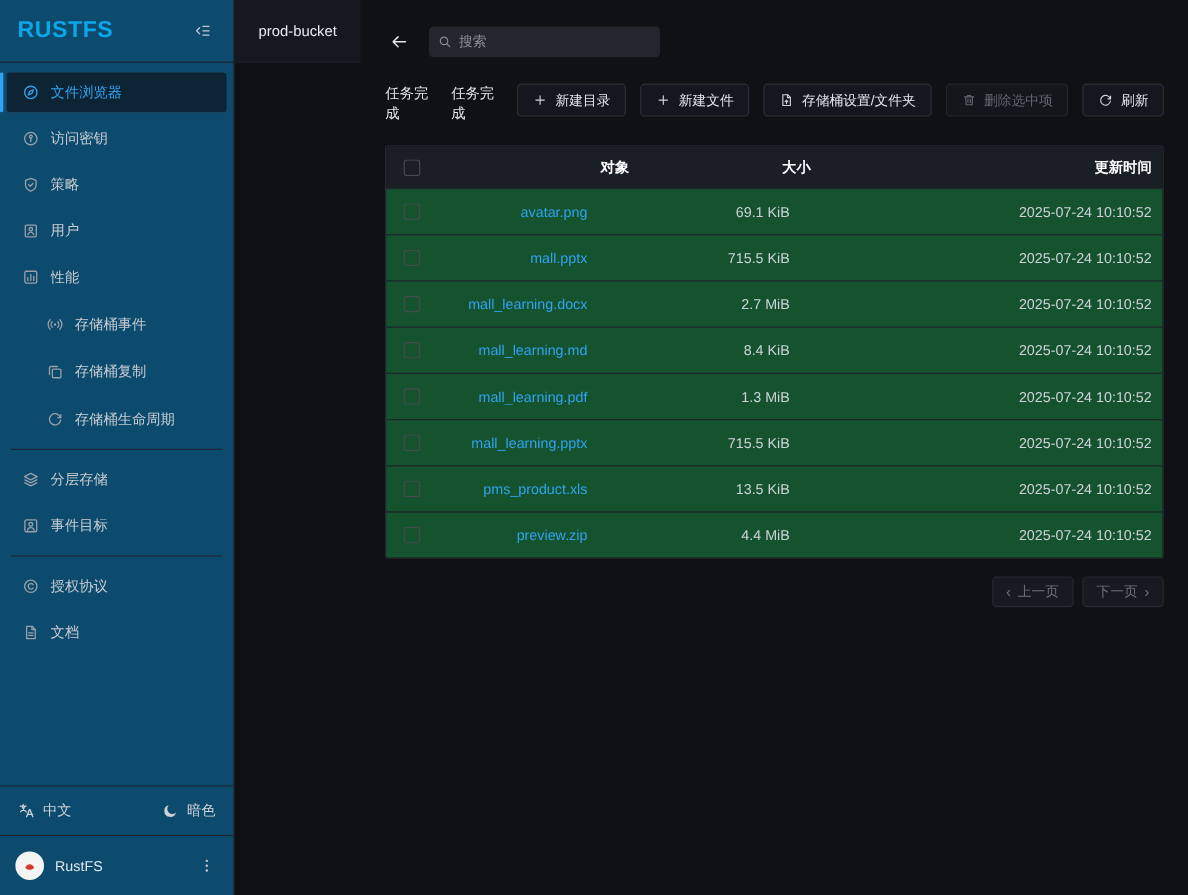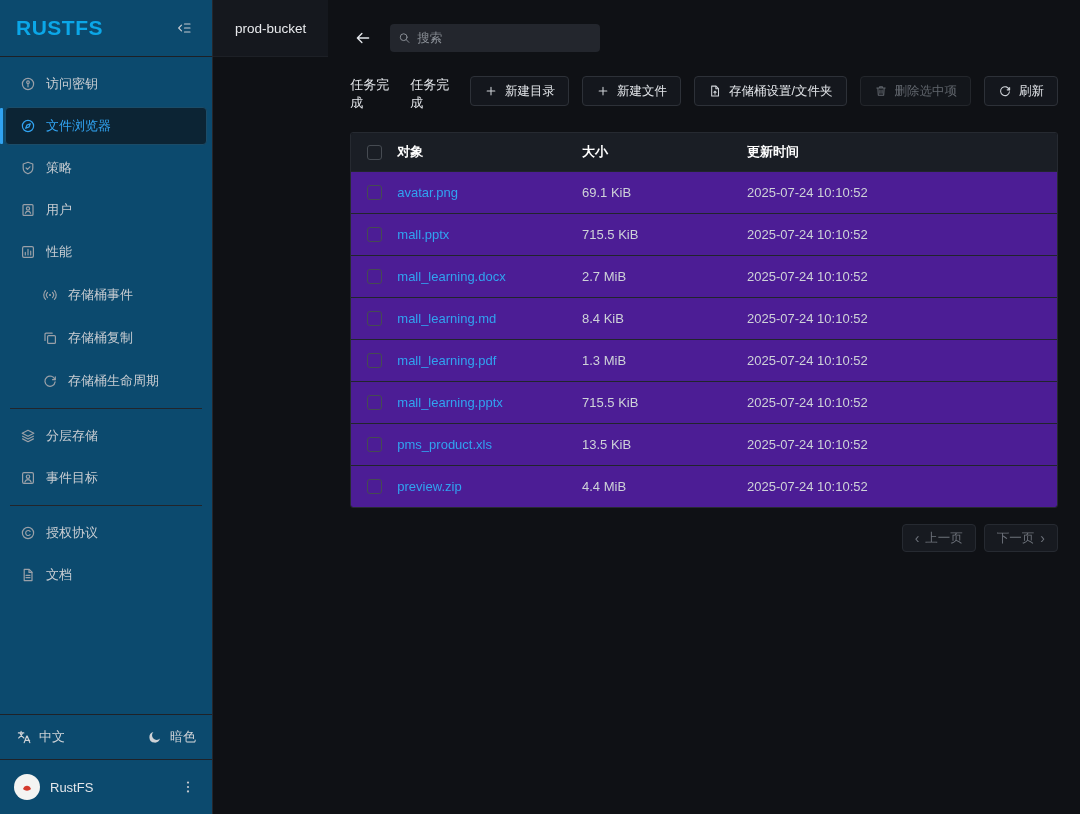--- a/index.html
+++ b/index.html
@@ -97,24 +97,24 @@
     padding:0 13px; background:#14171d; border:1px solid #2d3138; border-radius:4px;
     color:#e3e6ea; font-size:12.5px; cursor:pointer; font-family:inherit; white-space:nowrap;
   }
   .btn .icon { width:14px; height:14px; color:#cfd3d8; }
   .btn.disabled { color:#61666d; border-color:#23262b; background:#13161b; cursor:default; }
   .btn.disabled .icon { color:#61666d; }
 
   
   .obj-table { margin-top:20px; border:1px solid #262a31; border-radius:3px; overflow:hidden; }
   .thead, .trow {
-    display:grid; grid-template-columns:46px 1fr 165px 310px; align-items:center;
+    display:grid; grid-template-columns:46px 1fr 165px 310px; align-items:center;text-align:right;
   }
   .thead { height:38px; background:#1a1e25; color:#ffffff; font-weight:700; font-size:13px; }
-  .trow { height:42px; background:#4c1d95; border-top:1px solid #21252c; font-size:13px; color:#ced2d8; }
+  .trow { height:42px; background:#14532d; border-top:1px solid #21252c; font-size:13px; color:#ced2d8;gap:19px; }
   .cell { padding-right:10px; overflow:hidden; text-overflow:ellipsis; white-space:nowrap; }
   .cell.check { display:flex; justify-content:center; padding-right:0; }
   .checkbox {
     width:15px; height:15px; border:1.5px solid #464b52; border-radius:3px;
     background:transparent; cursor:pointer; display:inline-block;
   }
   .obj-link { color:var(--link,#31a3f1); text-decoration:none; cursor:pointer; }
 
   
   .pagination { margin-top:16px; display:flex; justify-content:flex-end; gap:8px; }
@@ -137,38 +137,38 @@
         <span class="icon">
             <svg width="100%" height="100%" viewBox="0 0 16 16" fill="none" stroke="currentColor" stroke-width="1.2" stroke-linecap="round" stroke-linejoin="round">
               <path d="M8.5 4H14M8.5 8H14M8.5 12H14"></path>
               <path d="M5.5 5.2 2.7 8l2.8 2.8"></path>
             </svg>
           </span>
       </span>
     </div>
 
     <nav class="nav">
+        <div class="nav-item active">
+          <span class="icon">
+            <svg width="100%" height="100%" viewBox="0 0 16 16" fill="none" stroke="currentColor" stroke-width="1.2" stroke-linecap="round" stroke-linejoin="round">
+              <circle cx="8" cy="8" r="5.6"></circle>
+              <path d="M10.3 5.7 9.1 8.9 5.7 10.3 6.9 7.1Z"></path>
+            </svg>
+          </span>
+          <span class="label">文件浏览器</span>
+        </div>
         <div class="nav-item">
           <span class="icon">
             <svg width="100%" height="100%" viewBox="0 0 16 16" fill="none" stroke="currentColor" stroke-width="1.2" stroke-linecap="round" stroke-linejoin="round">
               <circle cx="8" cy="8" r="5.6"></circle>
               <circle cx="8" cy="6.2" r="1.3"></circle>
               <path d="M8 7.5v3.3"></path>
             </svg>
           </span>
           <span class="label">访问密钥</span>
-        </div>
-        <div class="nav-item active">
-          <span class="icon">
-            <svg width="100%" height="100%" viewBox="0 0 16 16" fill="none" stroke="currentColor" stroke-width="1.2" stroke-linecap="round" stroke-linejoin="round">
-              <circle cx="8" cy="8" r="5.6"></circle>
-              <path d="M10.3 5.7 9.1 8.9 5.7 10.3 6.9 7.1Z"></path>
-            </svg>
-          </span>
-          <span class="label">文件浏览器</span>
         </div>
         <div class="nav-item">
           <span class="icon">
             <svg width="100%" height="100%" viewBox="0 0 16 16" fill="none" stroke="currentColor" stroke-width="1.2" stroke-linecap="round" stroke-linejoin="round">
               <path d="M8 2.2 12.8 4v4c0 2.7-1.9 4.8-4.8 5.8C5.1 12.8 3.2 10.7 3.2 8V4Z"></path>
               <path d="m6.1 8 1.4 1.4 2.4-2.6"></path>
             </svg>
           </span>
           <span class="label">策略</span>
         </div>

